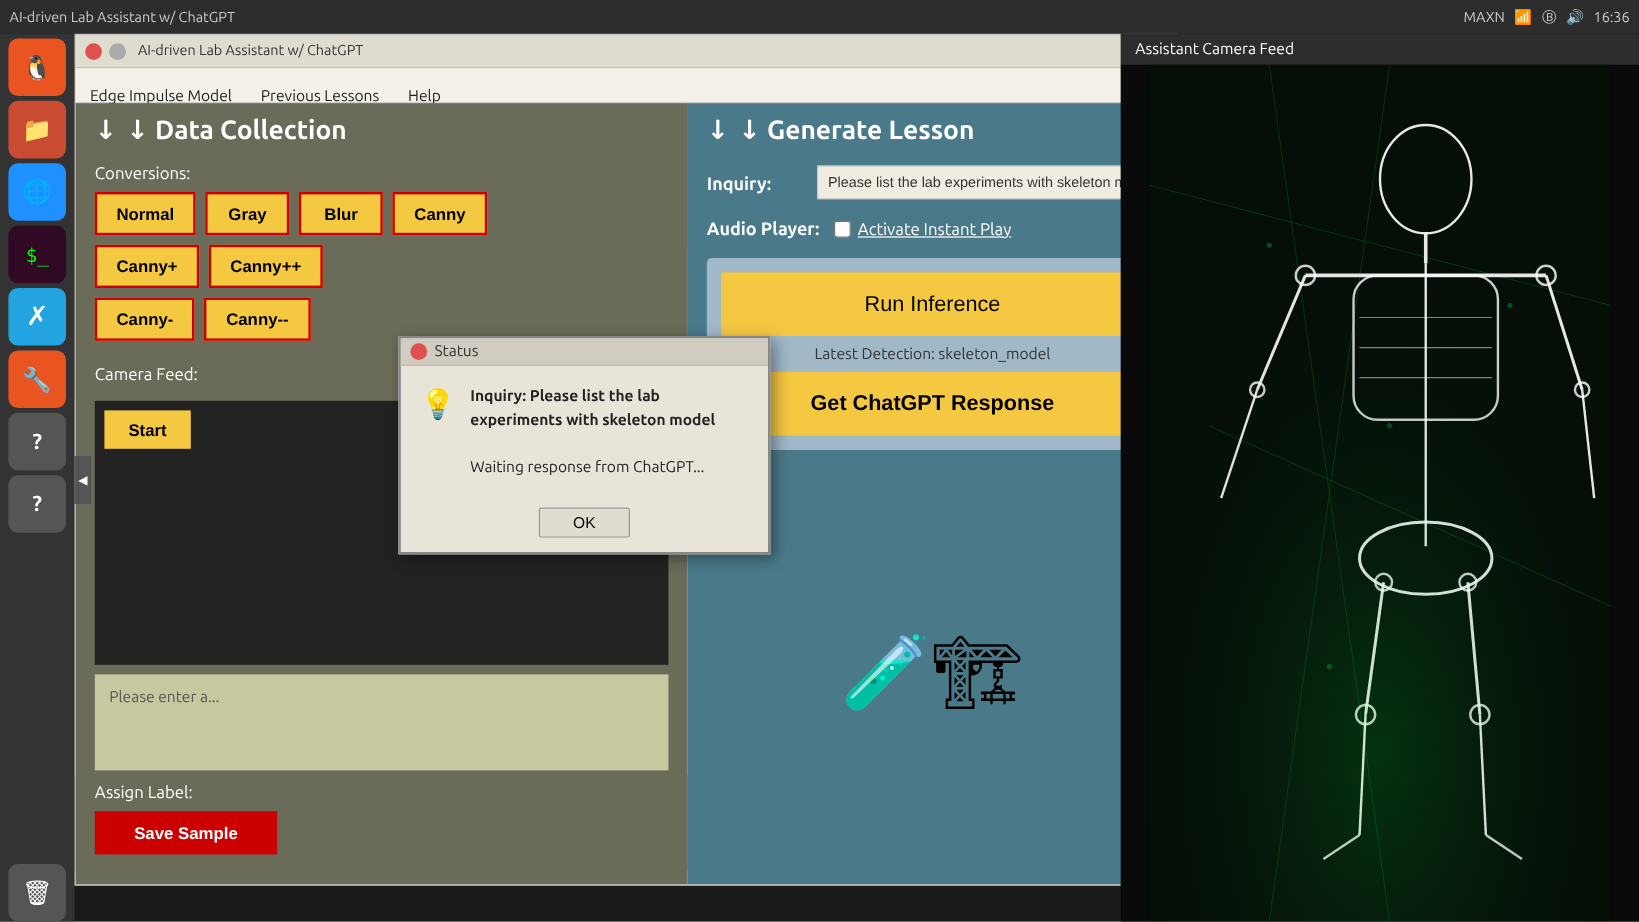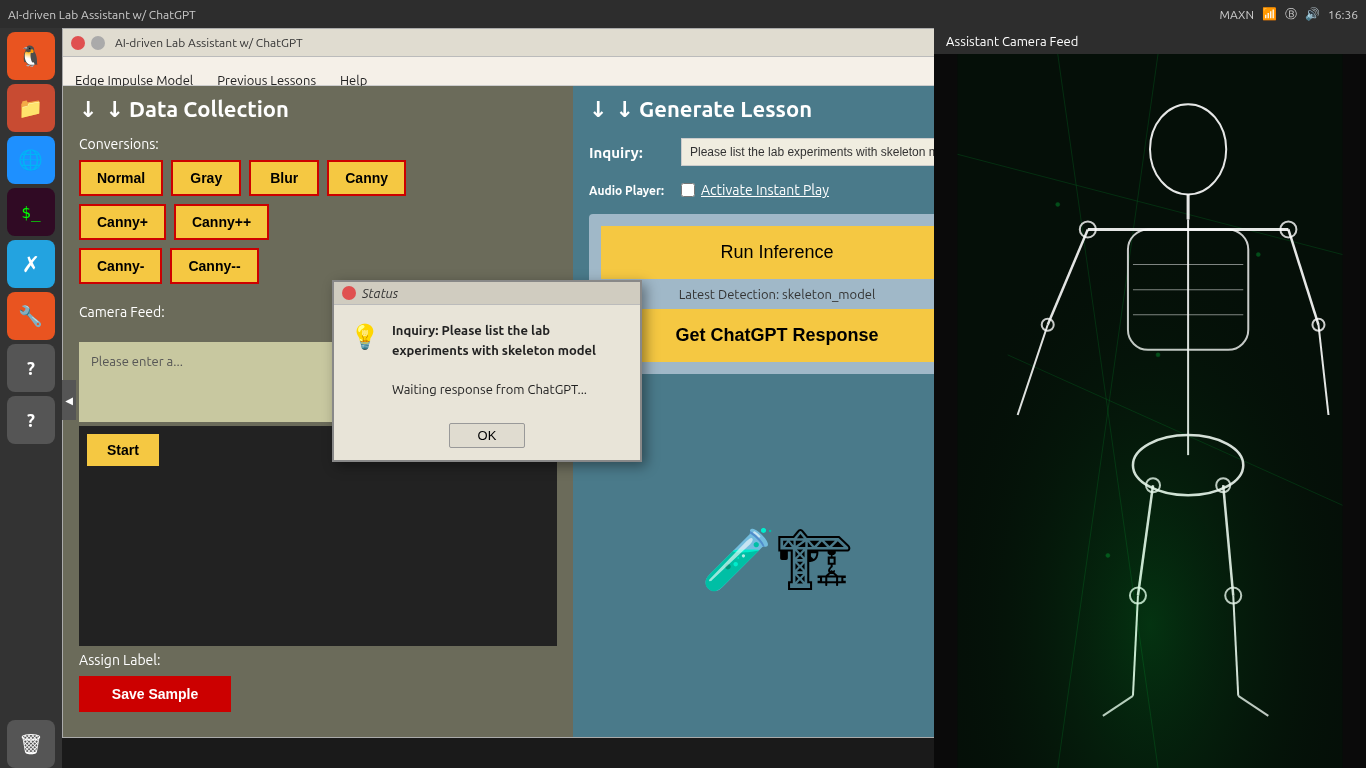--- a/index.html
+++ b/index.html
@@ -300,23 +300,24 @@
 
     #audio-player-section {
       background: #4a7a8a;
       padding: 8px 16px;
       display: flex;
       align-items: center;
       gap: 12px;
     }
     #audio-label {
       color: #fff;
-      font-size: 12px;
+      font-size: 15px;
       font-weight: bold;
       min-width: 80px;
+      text-align: right;
     }
     #activate-instant {
       display: flex;
       align-items: center;
       gap: 6px;
       color: #fff;
       font-size: 14px;
     }
     #activate-checkbox {
       width: 14px;
@@ -432,21 +433,20 @@
       width: 14px;
       height: 14px;
       border-radius: 50%;
       background: #e05050;
       cursor: pointer;
       border: none;
     }
     #status-title-text {
       font-size: 13px;
       color: #333;
-      font-style: italic;
     }
     #status-body {
       padding: 16px;
       display: flex;
       gap: 12px;
       align-items: flex-start;
     }
     #bulb-icon {
       font-size: 24px;
       margin-top: 2px;
@@ -536,26 +536,26 @@
         <div class="conv-row">
           <button class="conv-btn">Canny-</button>
           <button class="conv-btn">Canny--</button>
         </div>
       </div>
 
       <div id="camera-feed-section">
         <div id="camera-feed-label">Camera Feed:</div>
       </div>
 
+      <div id="camera-area">
+        <button id="start-btn">Start</button>
+      </div>
+
       <div id="text-input-area">
         <span>Please enter a...</span>
-      </div>
-
-      <div id="camera-area">
-        <button id="start-btn">Start</button>
       </div>
 
       <div id="assign-label-section">
         <div id="assign-label-text">Assign Label:</div>
         <button class="red-btn">Save Sample</button>
 
       </div>
     </div>
 
     <div id="right-panel">

